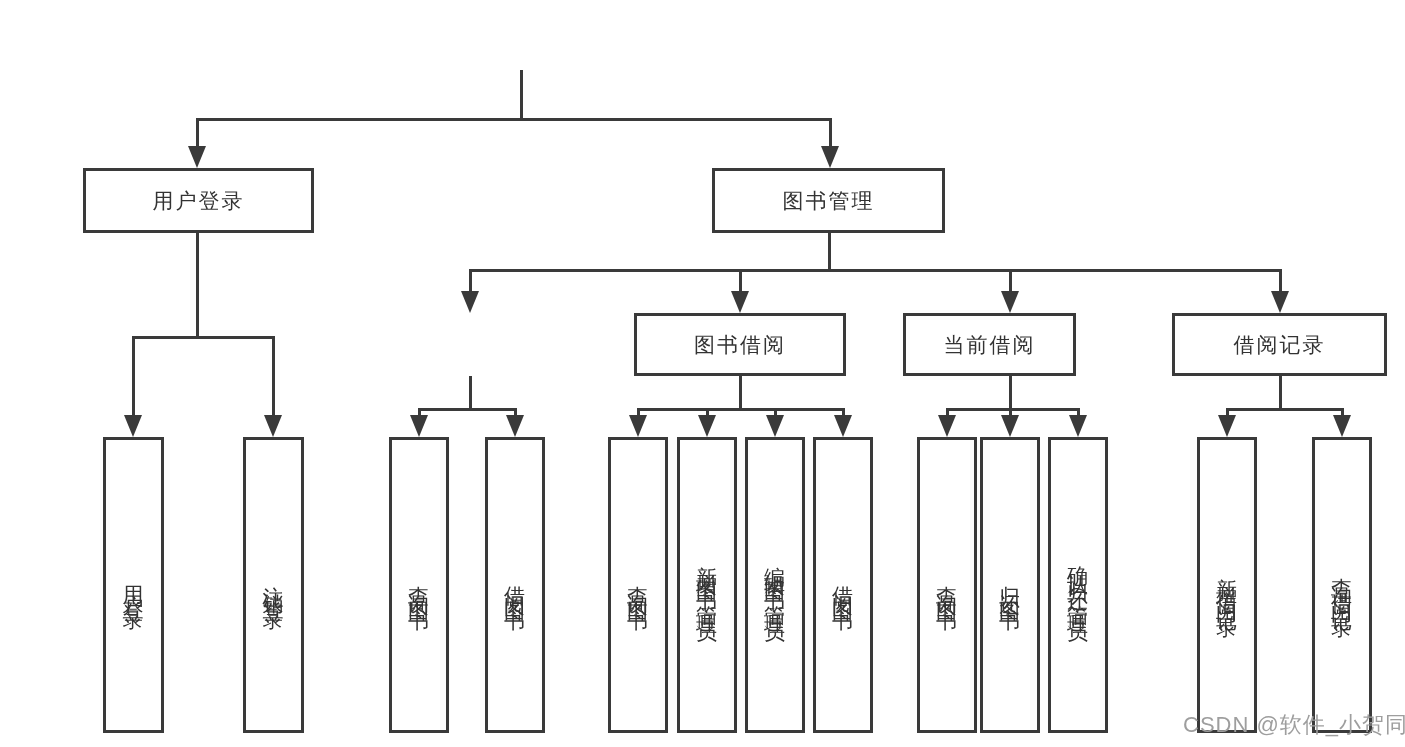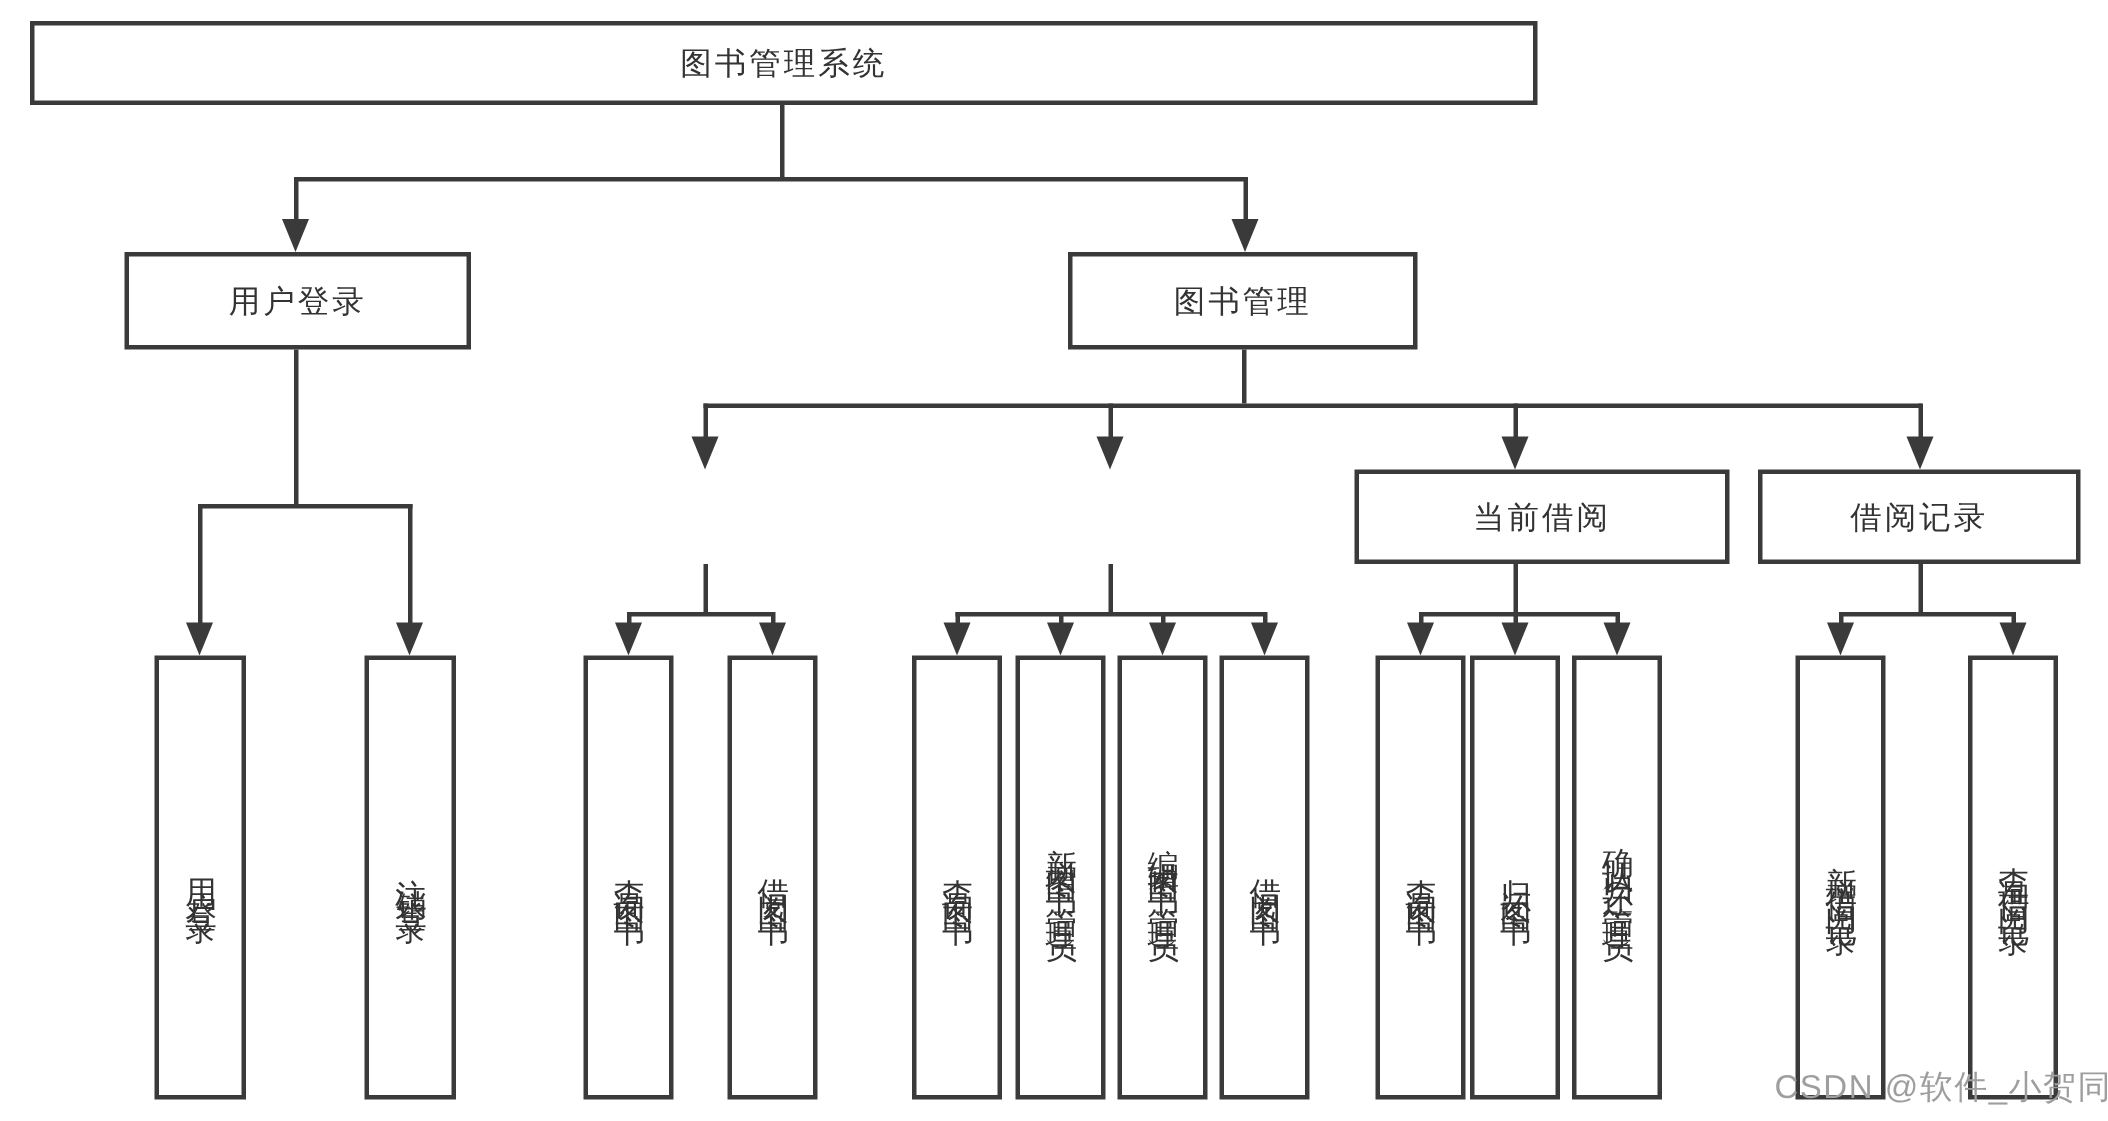--- a/index.html
+++ b/index.html
@@ -58,32 +58,32 @@
     color: #9e9e9e;
     letter-spacing: 1px;
     white-space: nowrap;
   }
 </style>
 </head>
 <body>
 
 <div id="canvas">
 
-  <div class="node" style="left:20px; top:14px; width:1005px; height:56px;">
-    <span>图书管理系统</span>
-  </div>
 
   <div class="node" style="left:83px; top:168px; width:231px; height:65px;">
     <span>用户登录</span>
   </div>
   <div class="node" style="left:712px; top:168px; width:233px; height:65px;">
     <span>图书管理</span>
   </div>
 
-  <div class="node" style="left:903px; top:313px; width:250px; height:63px;">
+  <div class="node" style="left:634px; top:313px; width:212px; height:63px;">
+    <span>图书借阅</span>
+  </div>
+  <div class="node" style="left:903px; top:313px; width:173px; height:63px;">
     <span>当前借阅</span>
   </div>
   <div class="node" style="left:1172px; top:313px; width:215px; height:63px;">
     <span>借阅记录</span>
   </div>
 
   <div class="leaf" style="left:103px; top:437px; width:61px; height:296px;">
     <span>用户登录</span>
   </div>
   <div class="leaf" style="left:243px; top:437px; width:61px; height:296px;">

